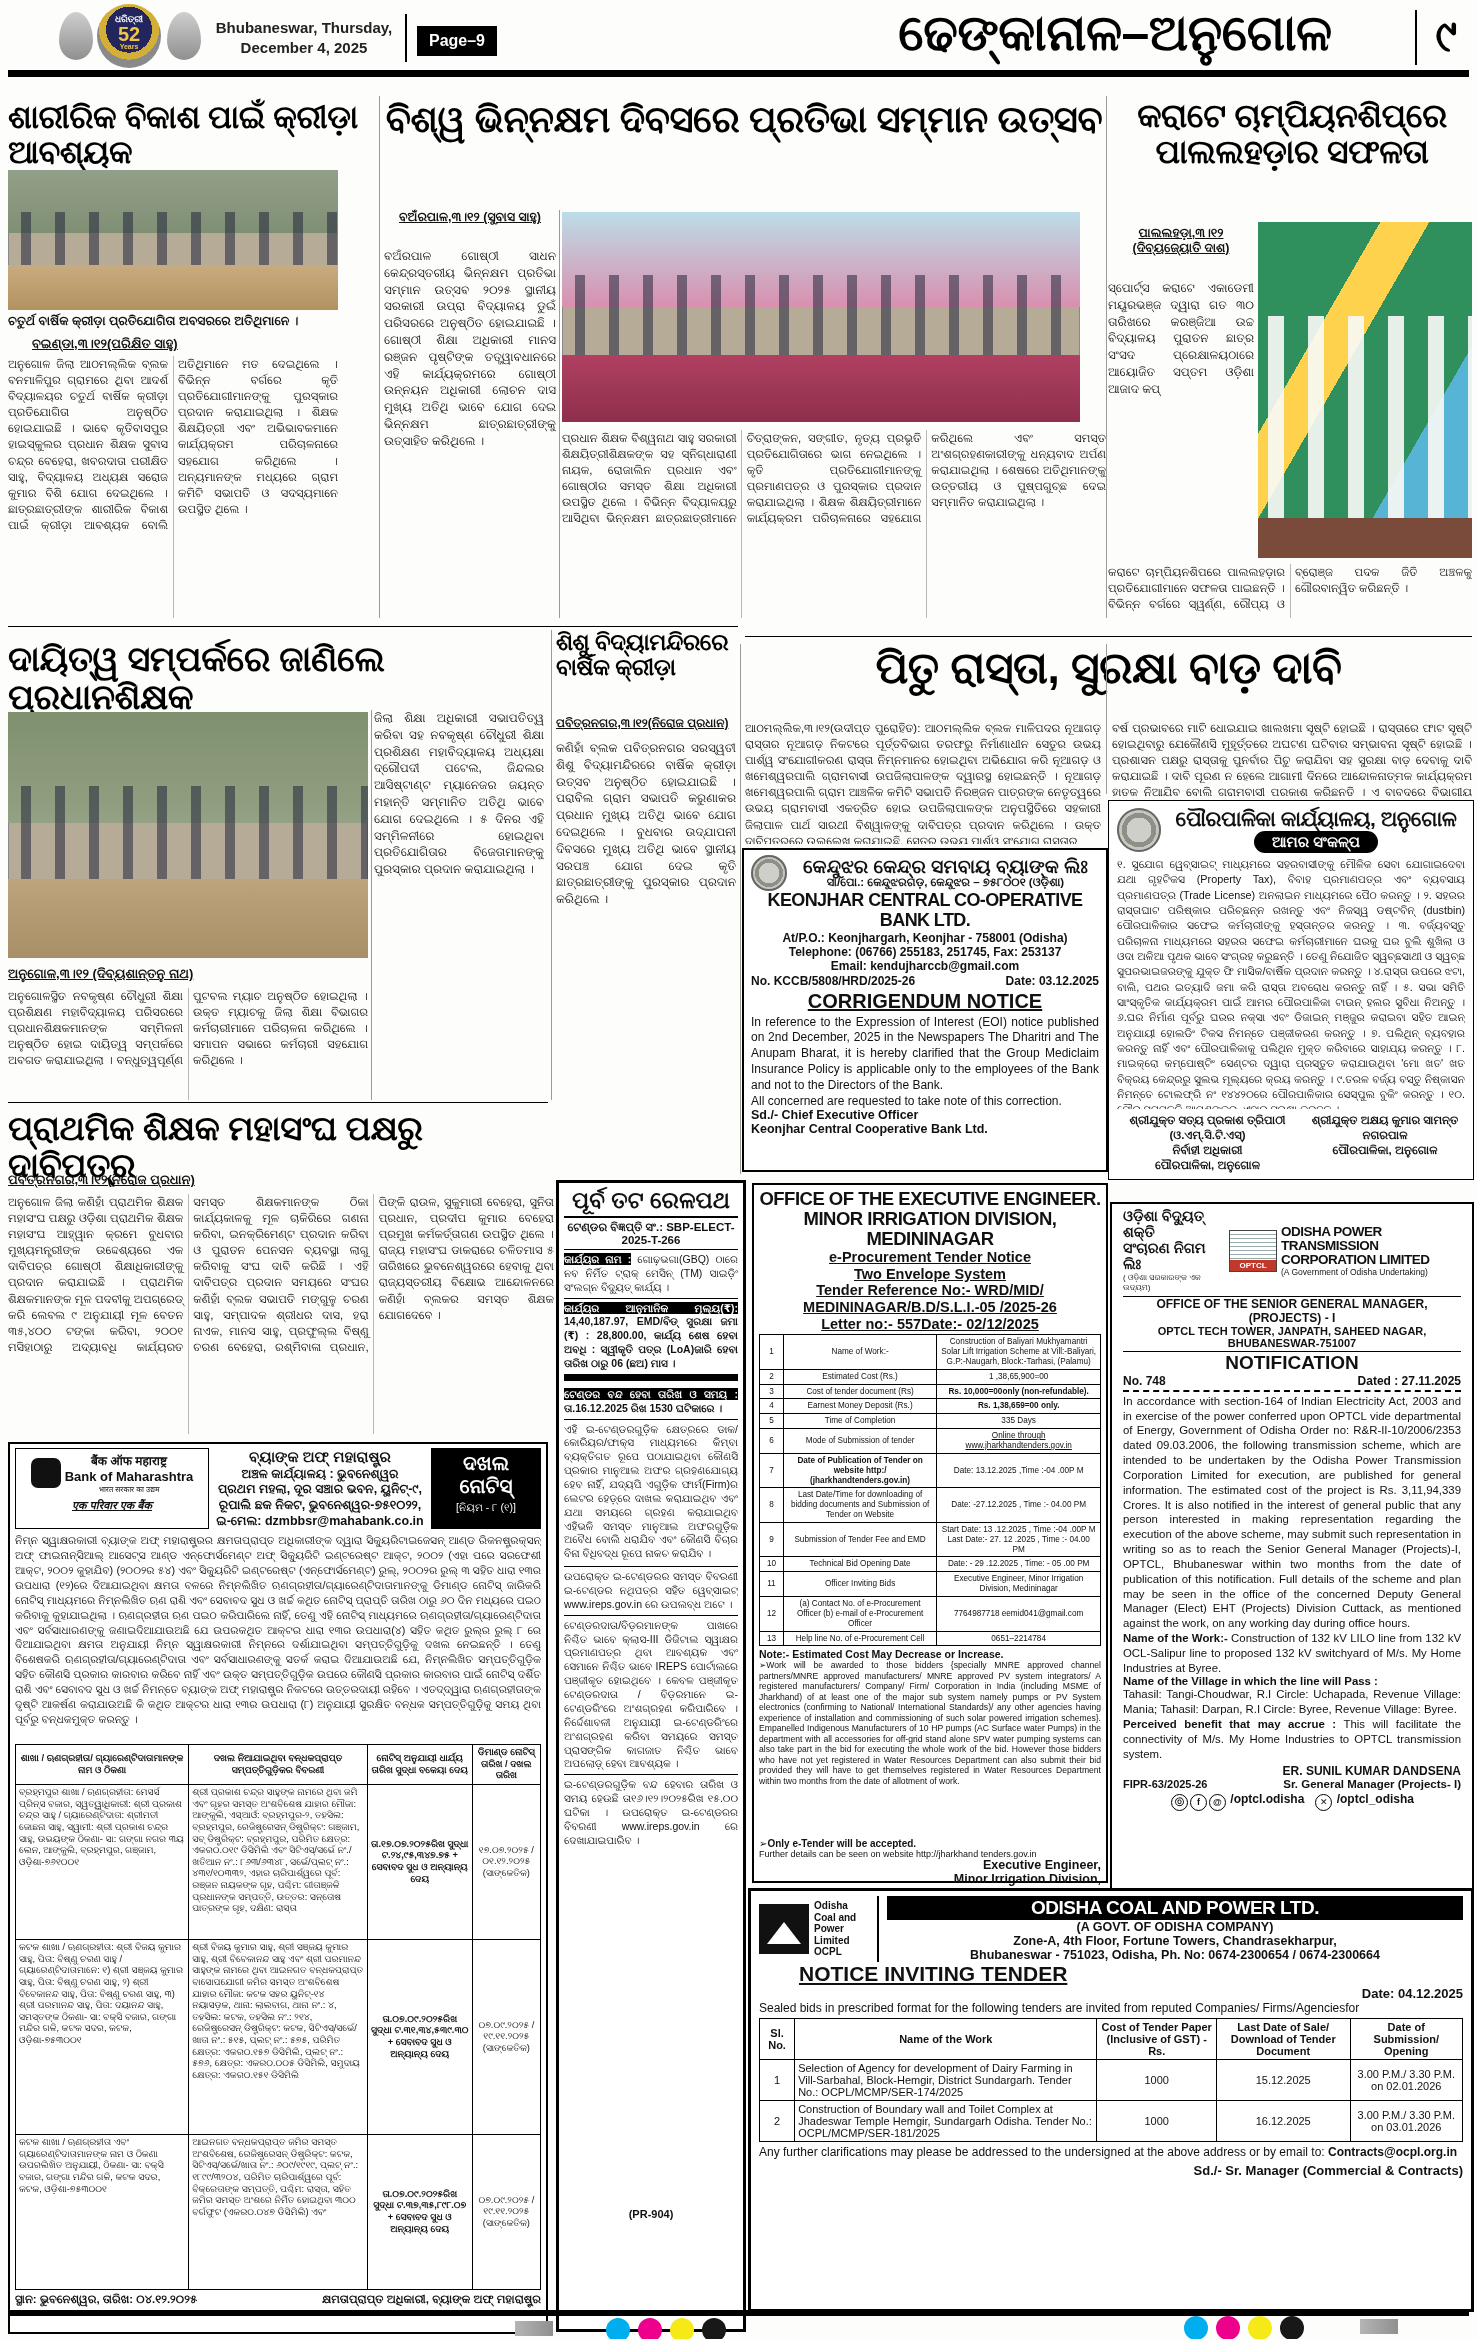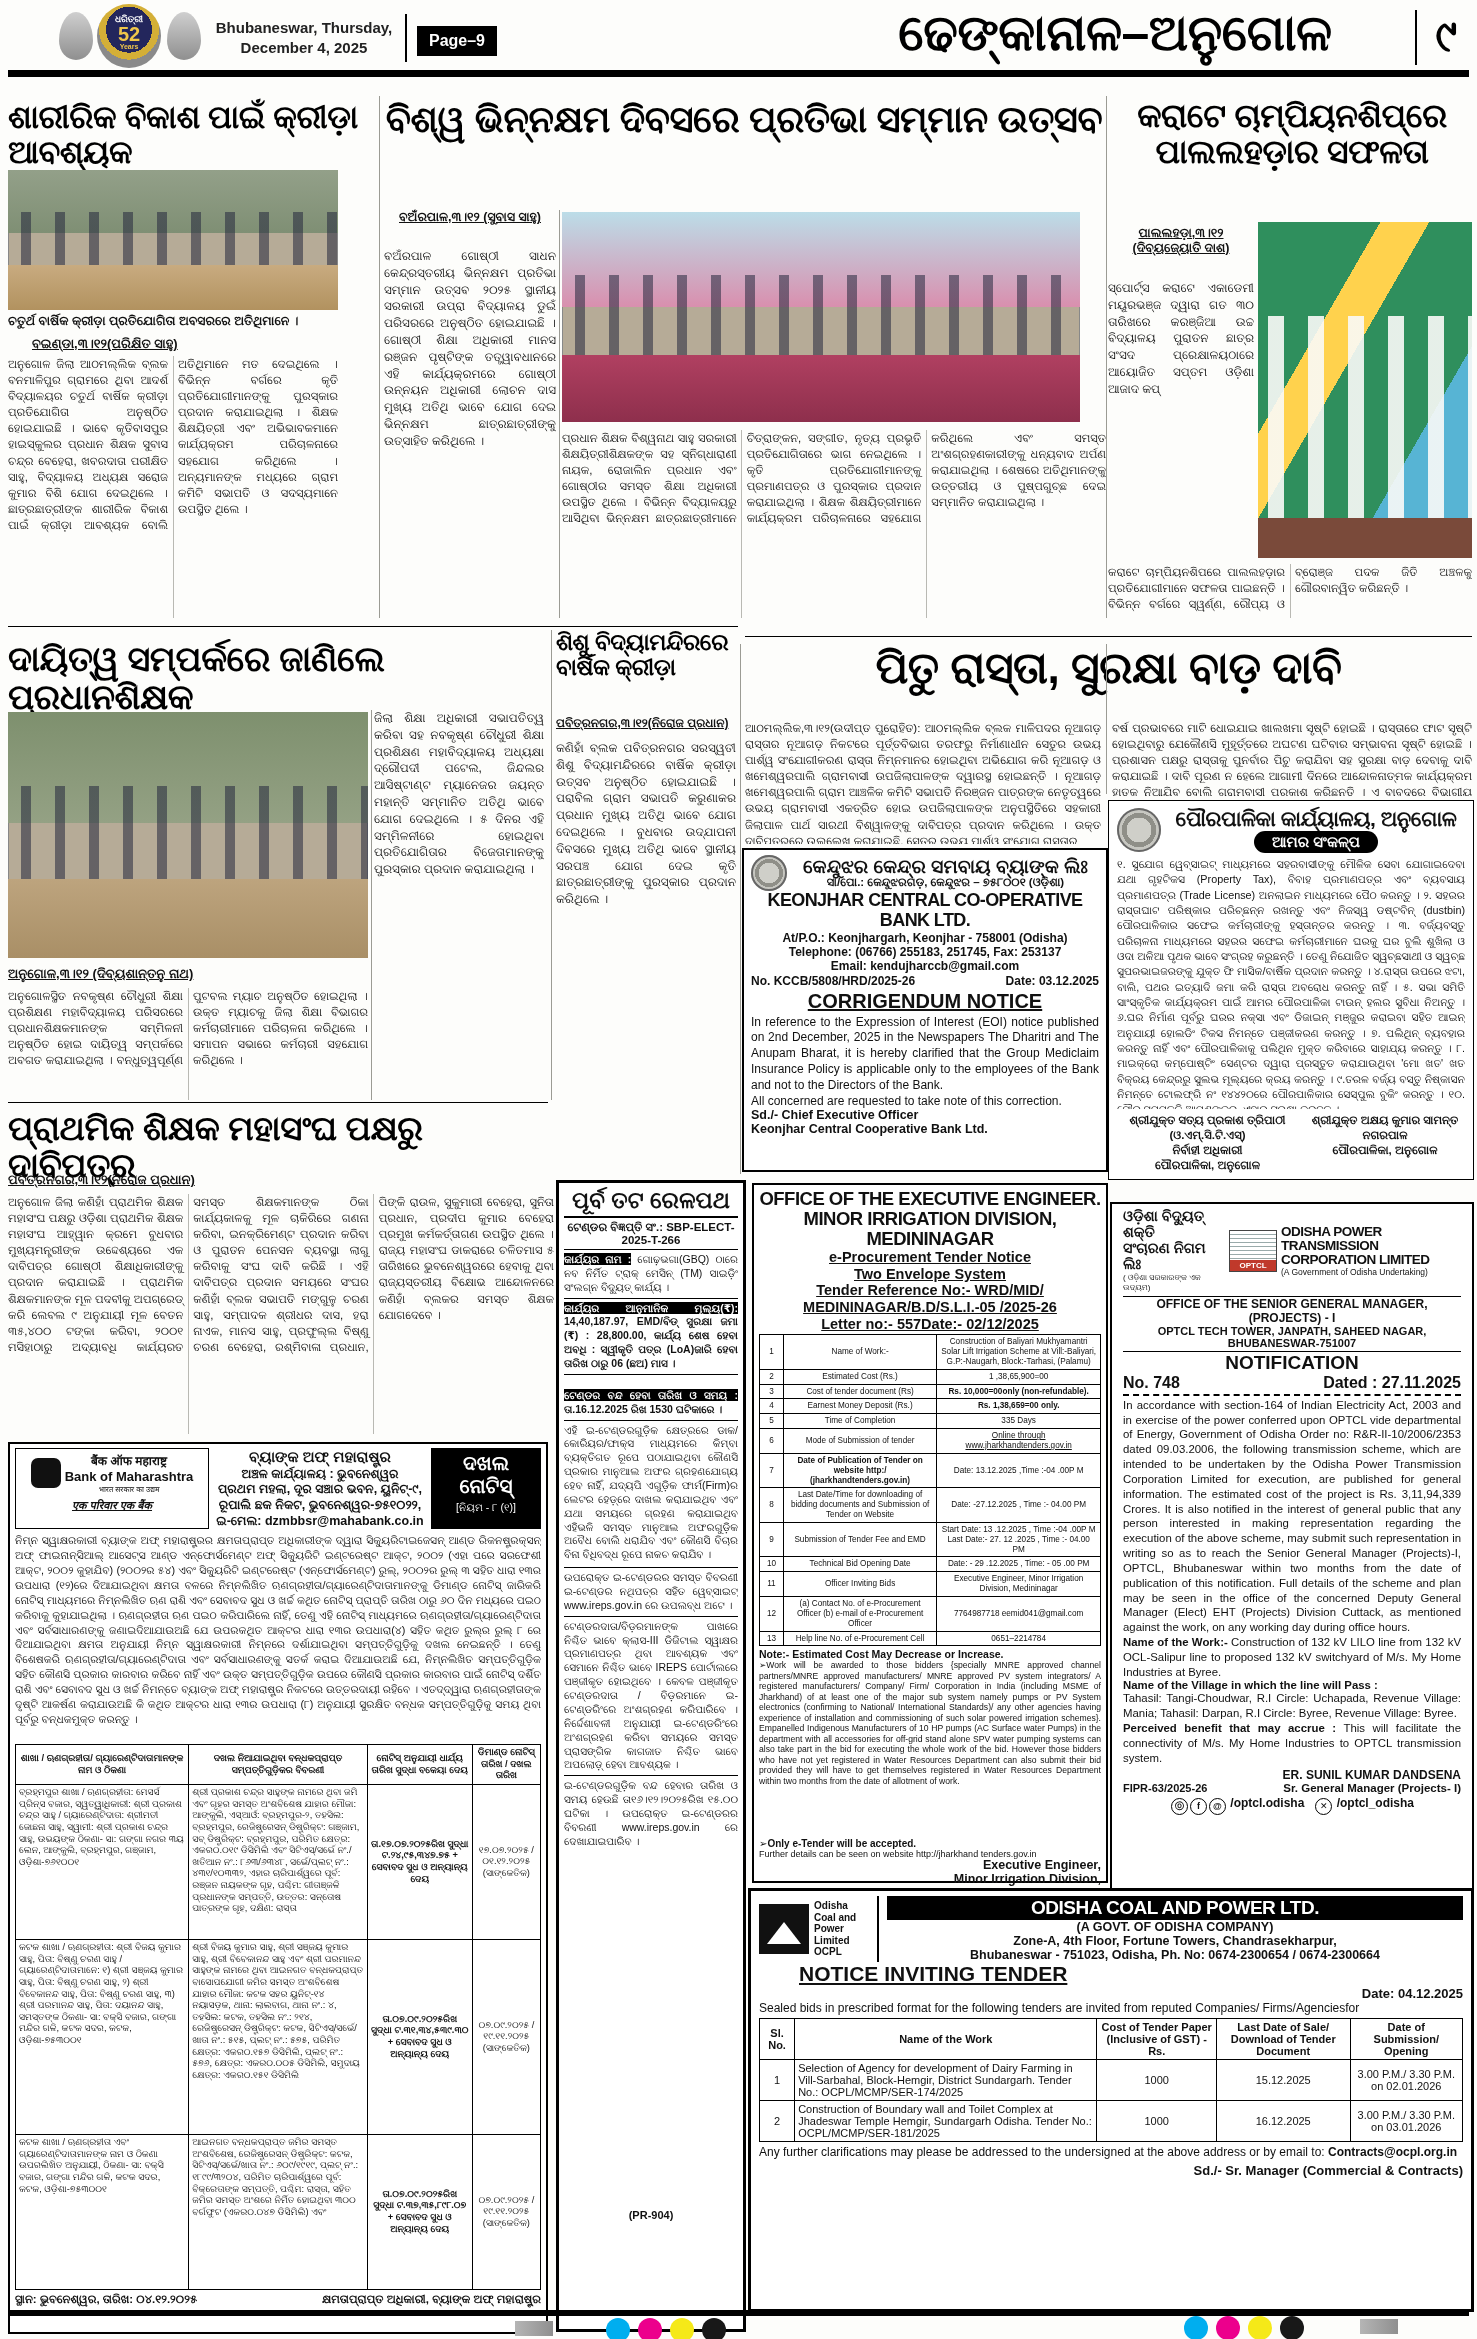--- a/index.html
+++ b/index.html
@@ -183,21 +183,21 @@
     <div class="b ctr" style="font-size:23px;border-bottom:2px solid #000;padding-bottom:2px;">ପୂର୍ବ ତଟ ରେଳପଥ</div>
     <div class="b ctr" style="font-size:11.5px;margin:3px 0;border-bottom:1px solid #000;padding-bottom:3px;">ଟେଣ୍ଡର ବିଜ୍ଞପ୍ତି ସଂ.: SBP-ELECT-2025-T-266</div>
     <div class="sm" style="margin-bottom:3px;">
       <span class="blackbox b">କାର୍ଯ୍ୟର ନାମ :</span>
       <span>ଗୋଢ଼ଭଗା(GBQ) ଠାରେ ନବ ନିର୍ମିତ ଟ୍ରାକ୍ ମେସିନ୍ (TM) ସାଇଡ଼ିଂ ସଂଲଗ୍ନ ବିଦ୍ୟୁତ୍ କାର୍ଯ୍ୟ ।</span>
     </div>
     <div class="sm" style="border-top:1px solid #000;padding-top:3px;margin-bottom:3px;">
       <span class="blackbox b">କାର୍ଯ୍ୟର ଆନୁମାନିକ ମୂଲ୍ୟ(₹):</span>
       <span class="b">14,40,187.97, EMD/ବିଡ୍ ସୁରକ୍ଷା ଜମା (₹) : 28,800.00, କାର୍ଯ୍ୟ ଶେଷ ହେବା ଅବଧି : ସ୍ୱୀକୃତି ପତ୍ର (LoA)ଜାରି ହେବା ତାରିଖ ଠାରୁ 06 (ଛଅ) ମାସ ।</span>
     </div>
-    <div class="sm" style="border-top:1px solid #000000;padding-top:14px;margin-bottom:3px;">
+    <div class="sm" style="border-top:7px solid #000000;padding-top:7px;margin-bottom:3px;">
       <span class="blackbox b">ଟେଣ୍ଡର ବନ୍ଦ ହେବା ତାରିଖ ଓ ସମୟ :</span>
       <span class="b">ତା.16.12.2025 ରିଖ 1530 ଘଟିକାରେ ।</span>
     </div>
     <div class="sm" style="border-top:1px solid #000;padding-top:3px;">ଏହି ଇ-ଟେଣ୍ଡରଗୁଡ଼ିକ କ୍ଷେତ୍ରରେ ଡାକ/କୋରିୟର/ଫାକ୍ସ ମାଧ୍ୟମରେ କିମ୍ବା ବ୍ୟକ୍ତିଗତ ରୂପେ ପଠାଯାଇଥିବା କୌଣସି ପ୍ରକାର ମାନୁଆଲ ଅଫର ଗ୍ରହଣଯୋଗ୍ୟ ହେବ ନାହିଁ, ଯଦ୍ୟପି ଏଗୁଡ଼ିକ ଫାର୍ମ(Firm)ର ଲେଟର ହେଡ଼୍‌ରେ ଦାଖଲ କରାଯାଇଥିବ ଏବଂ ଯଥା ସମୟରେ ଗ୍ରହଣ କରାଯାଇଥିବ ଏହିଭଳି ସମସ୍ତ ମାନୁଆଲ ଅଫରଗୁଡ଼ିକ ଅବୈଧ ବୋଲି ଧରାଯିବ ଏବଂ କୌଣସି ବିଚାର ବିନା ବିଧିବଦ୍ଧ ରୂପେ ନାକଚ କରାଯିବ ।</div>
     <div class="sm" style="border-top:1px solid #000;margin-top:5px;padding-top:3px;">ଉପରୋକ୍ତ ଇ-ଟେଣ୍ଡରର ସମସ୍ତ ବିବରଣୀ ଇ-ଟେଣ୍ଡର ନଥିପତ୍ର ସହିତ ୱେବ୍‌ସାଇଟ୍ www.ireps.gov.in ରେ ଉପଲବ୍ଧ ଅଟେ ।</div>
     <div class="sm" style="border-top:1px solid #000;margin-top:3px;padding-top:3px;">ଟେଣ୍ଡରଦାତା/ବିଡ଼ରମାନଙ୍କ ପାଖରେ ନିଶ୍ଚିତ ଭାବେ କ୍ଲାସ-III ଡିଜିଟାଲ ସ୍ୱାକ୍ଷର ପ୍ରମାଣପତ୍ର ଥିବା ଆବଶ୍ୟକ ଏବଂ ସେମାନେ ନିଶ୍ଚିତ ଭାବେ IREPS ପୋର୍ଟାଲରେ ପଞ୍ଜୀକୃତ ହୋଇଥିବେ । କେବଳ ପଞ୍ଜୀକୃତ ଟେଣ୍ଡରଦାତା / ବିଡ଼ରମାନେ ଇ-ଟେଣ୍ଡରିଂରେ ଅଂଶଗ୍ରହଣ କରିପାରିବେ । ନିର୍ଦ୍ଦେଶାବଳୀ ଅନୁଯାୟୀ ଇ-ଟେଣ୍ଡରିଂରେ ଅଂଶଗ୍ରହଣ କରିବା ସମୟରେ ସମସ୍ତ ପ୍ରାସଙ୍ଗିକ କାଗଜାତ ନିଶ୍ଚିତ ଭାବେ ଅପଲୋଡ଼୍ ହେବା ଆବଶ୍ୟକ ।</div>
     <div class="sm" style="border-top:1px solid #000;margin-top:3px;padding-top:3px;height:430px;">ଇ-ଟେଣ୍ଡରଗୁଡ଼ିକ ବନ୍ଦ ହେବାର ତାରିଖ ଓ ସମୟ ହେଉଛି ତା୧୬।୧୨।୨୦୨୫ରିଖ ୧୫.୦୦ ଘଟିକା । ଉପରୋକ୍ତ ଇ-ଟେଣ୍ଡରର ବିବରଣୀ www.ireps.gov.in ରେ ଦେଖାଯାଇପାରିବ ।</div>
     <div class="b" style="text-align:center;font-size:11px;">(PR-904)</div>
   </div>
 
@@ -309,21 +309,21 @@
       </div>
       <div style="flex:1;">
         <div class="b" style="font-size:13.5px;line-height:1.05;letter-spacing:-.5px;">ODISHA POWER TRANSMISSION</div>
         <div class="b" style="font-size:13.5px;line-height:1.05;letter-spacing:-.5px;">CORPORATION LIMITED</div>
         <div style="font-size:8.5px;">(A Government of Odisha Undertaking)</div>
       </div>
     </div>
     <div class="b ctr" style="font-size:12px;">OFFICE OF THE SENIOR GENERAL MANAGER, (PROJECTS) - I</div>
     <div class="b ctr" style="font-size:11px;border-bottom:1px solid #000;padding-bottom:2px;">OPTCL TECH TOWER, JANPATH, SAHEED NAGAR, BHUBANESWAR-751007</div>
     <div class="b ctr" style="font-size:19px;">NOTIFICATION</div>
-    <div style="display:flex;justify-content:space-between;font-weight:bold;font-size:16px;border-bottom:2px dashed #000;padding-bottom:2px;">
+    <div style="display:flex;justify-content:space-between;font-weight:bold;font-size:12px;border-bottom:2px dashed #000;padding-bottom:2px;">
       <span>No. 748</span>
       <span>Dated : 27.11.2025</span>
     </div>
     <div style="font-size:11.4px;line-height:1.3;text-align:justify;margin-top:2px;">In accordance with section-164 of Indian Electricity Act, 2003 and in exercise of the power conferred upon OPTCL vide departmental of Energy, Government of Odisha Order no: R&amp;R-II-10/2006/2353 dated 09.03.2006, the following transmission scheme, which are intended to be undertaken by the Odisha Power Transmission Corporation Limited for execution, are published for general information. The estimated cost of the project is Rs. 3,11,94,339 Crores. It is also notified in the interest of general public that any person interested in making representation regarding the execution of the above scheme, may submit such representation in writing so as to reach the Senior General Manager (Projects)-I, OPTCL, Bhubaneswar within two months from the date of publication of this notification. Full details of the scheme and plan may be seen in the office of the concerned Deputy General Manager (Elect) EHT (Projects) Division Cuttack, as mentioned against the work, on any working day during office hours.</div>
     <div style="font-size:11.4px;line-height:1.3;text-align:justify;">
       <span class="b">Name of the Work:-</span>
       <span>Construction of 132 kV LILO line from 132 kV OCL-Salipur line to proposed 132 kV switchyard of M/s. My Home Industries at Byree.</span>
     </div>
     <div class="b" style="font-size:11.4px;">Name of the Village in which the line will Pass :</div>
     <div style="font-size:11.4px;line-height:1.3;text-align:justify;">Tahasil: Tangi-Choudwar, R.I Circle: Uchapada, Revenue Village: Mania; Tahasil: Darpan, R.I Circle: Byree, Revenue Village: Byree.</div>

